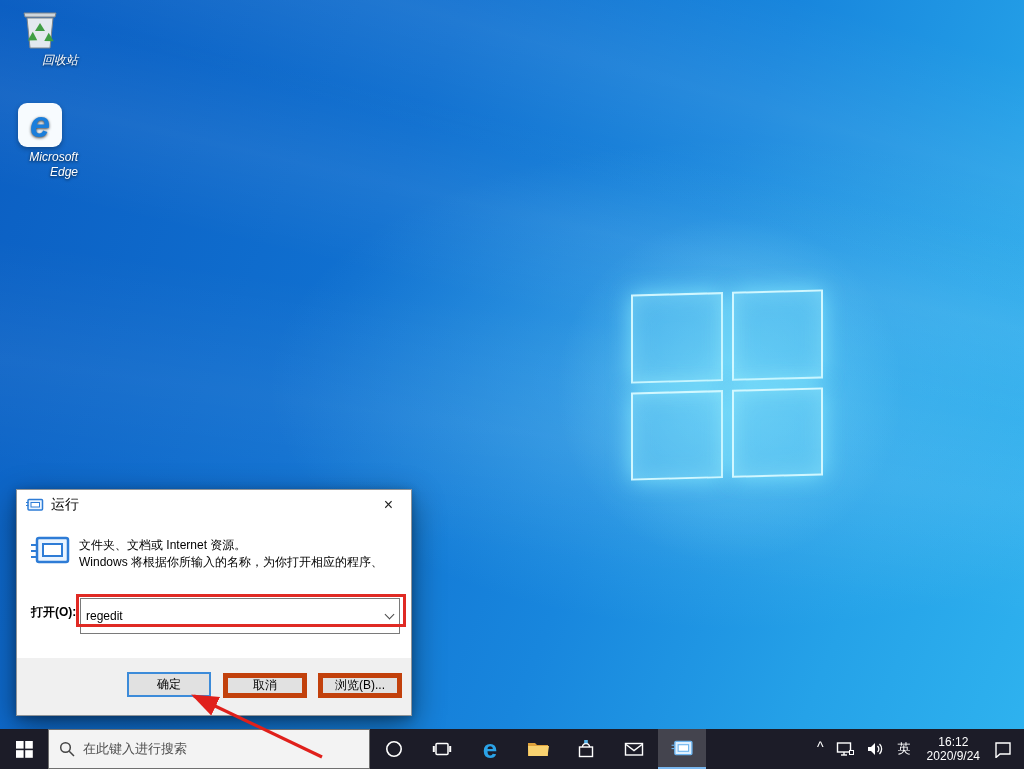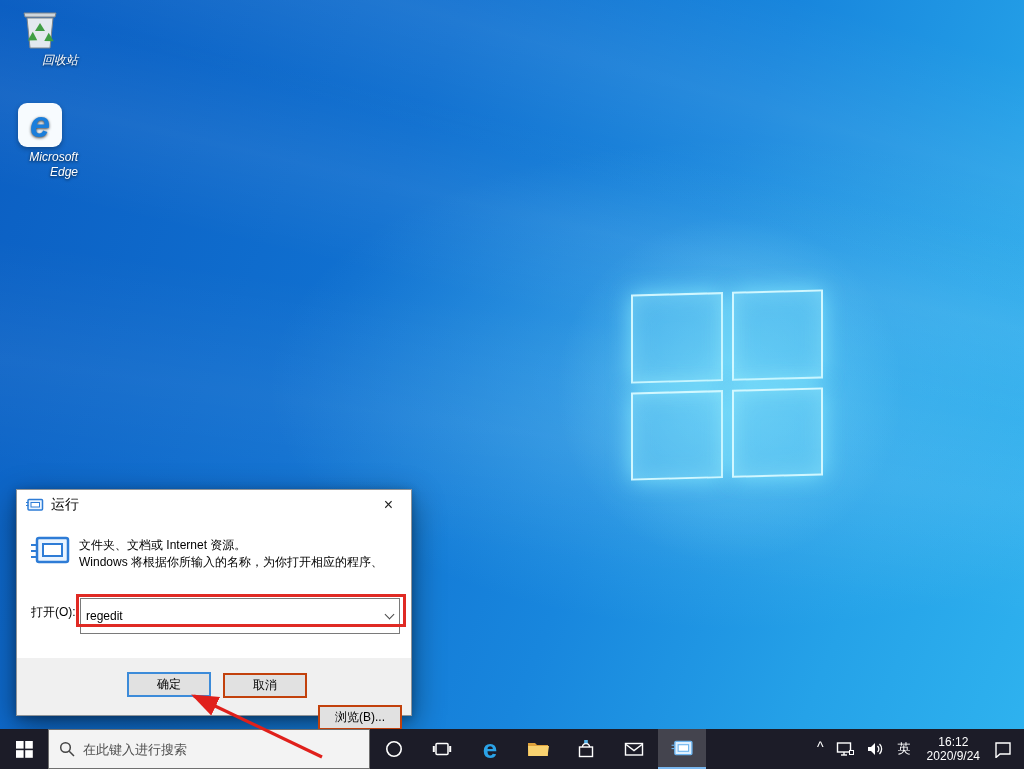--- a/index.html
+++ b/index.html
@@ -51,50 +51,50 @@
     background:#ffffff; border:1px solid #8f9499;
     box-shadow:0 10px 30px rgba(0,0,0,0.45), 0 2px 8px rgba(0,0,0,0.25);
     font-size:12px; color:#000; z-index:5; }
   .dlg-titlebar { position:absolute; left:0; top:0; right:0; height:30px; background:#fff;
     display:flex; align-items:center; padding-left:9px; }
   .dlg-title-text { margin-left:7px; font-size:14px; color:#000; }
   .dlg-close { position:absolute; right:0; top:0; width:45px; height:29px; background:#fff; border:none;
     font-size:16px; color:#222; display:flex; align-items:center; justify-content:center; cursor:pointer; }
   .dlg-icon-big { position:absolute; left:13px; top:45px; }
   .dlg-desc { position:absolute; left:62px; top:47px; width:324px; line-height:17px; color:#000; }
-  .dlg-open-label { position:absolute; left:14px; top:114px; }
+  .dlg-open-label { position:absolute; left:14px; top:114px;font-weight:bold; }
   .combo { position:absolute; left:63px; top:108px; width:320px; height:36px;
     border:1px solid #7a7a7a; background:#fff; display:flex; align-items:stretch; }
   .combo input { flex:1; border:none; outline:none; padding:0 5px; font-size:12px;
     font-family:"Liberation Sans", sans-serif; color:#000; background:#fff; }
   .combo-drop { width:19px; display:flex; align-items:center; justify-content:center; cursor:pointer; background:#fff; border:none; }
   .chev-down { width:7px; height:7px; border-right:1.6px solid #4a4a4a; border-bottom:1.6px solid #4a4a4a;
     transform:rotate(45deg); margin-top:-3px; }
   .dlg-footer { position:absolute; left:0; right:0; bottom:0; height:57px; background:#f0f0f0; }
-  .dlg-btn { position:absolute; width:84px; height:25px; background:#e1e1e1; border:2px solid #c2410c;
+  .dlg-btn { position:absolute; width:84px; height:25px; background:#e1e1e1; border:5px solid #c2410c;
     font-size:12px; font-family:"Liberation Sans", sans-serif; display:flex; align-items:center; justify-content:center; cursor:pointer; }
   .btn-ok { left:110px; top:182px; border:2px solid #3c8bd9; }
   .btn-cancel { left:206px; top:183px; }
-  .btn-browse { left:301px; top:183px;margin-top:32px; }
+  .btn-browse { left:301px; top:183px; }
 
   
   .anno-rect { position:absolute; left:59px; top:104px; width:330px; height:33px;
     border:3px solid #e02a24; pointer-events:none; z-index:8; }
   .anno-arrow { position:absolute; inset:0; width:1024px; height:769px; pointer-events:none; z-index:30; }
 
   
   .taskbar { position:absolute; left:0; bottom:0; width:1024px; height:40px; background:#1c1c28;
     display:flex; align-items:stretch; z-index:10; color:#eee; }
   .tb-btn { width:48px; height:40px; background:transparent; border:none; display:flex;
     align-items:center; justify-content:center; cursor:pointer; color:#eee; }
   .tb-btn.active { background:rgba(255,255,255,0.18); border-bottom:2px solid #7ab8f0; }
   .tb-search { width:322px; height:40px; background:#f3f3f3; border:1px solid #6f6f6f;
     display:flex; align-items:center; padding:0 10px; gap:8px; }
   .tb-search input { flex:1; border:none; outline:none; background:transparent; font-size:13px;
-    font-family:Liberation Sans, sans-serif; color:#333; }
+    font-family:Liberation Serif, serif; color:#333; }
   .tb-search input::placeholder { color:#4f4f4f; opacity:1; }
   .edge-glyph { color:#2ba3e8; font-size:26px; font-weight:bold; line-height:1; }
   .tray { margin-left:auto; display:flex; align-items:center; padding-right:6px; }
   .tray-item { height:40px; display:flex; align-items:center; justify-content:center; padding:0 6px;
     background:transparent; border:none; color:#fff; cursor:pointer; }
   .tray-chevron { font-size:14px; color:#fff; padding-bottom:4px; }
   .tray-ime { font-size:13px; color:#fff; padding:0 8px; }
   .tray-clock { flex-direction:column; line-height:14px; font-size:12px; text-align:center; padding:4px 8px; color:#fff; }
 </style>
 </head>

